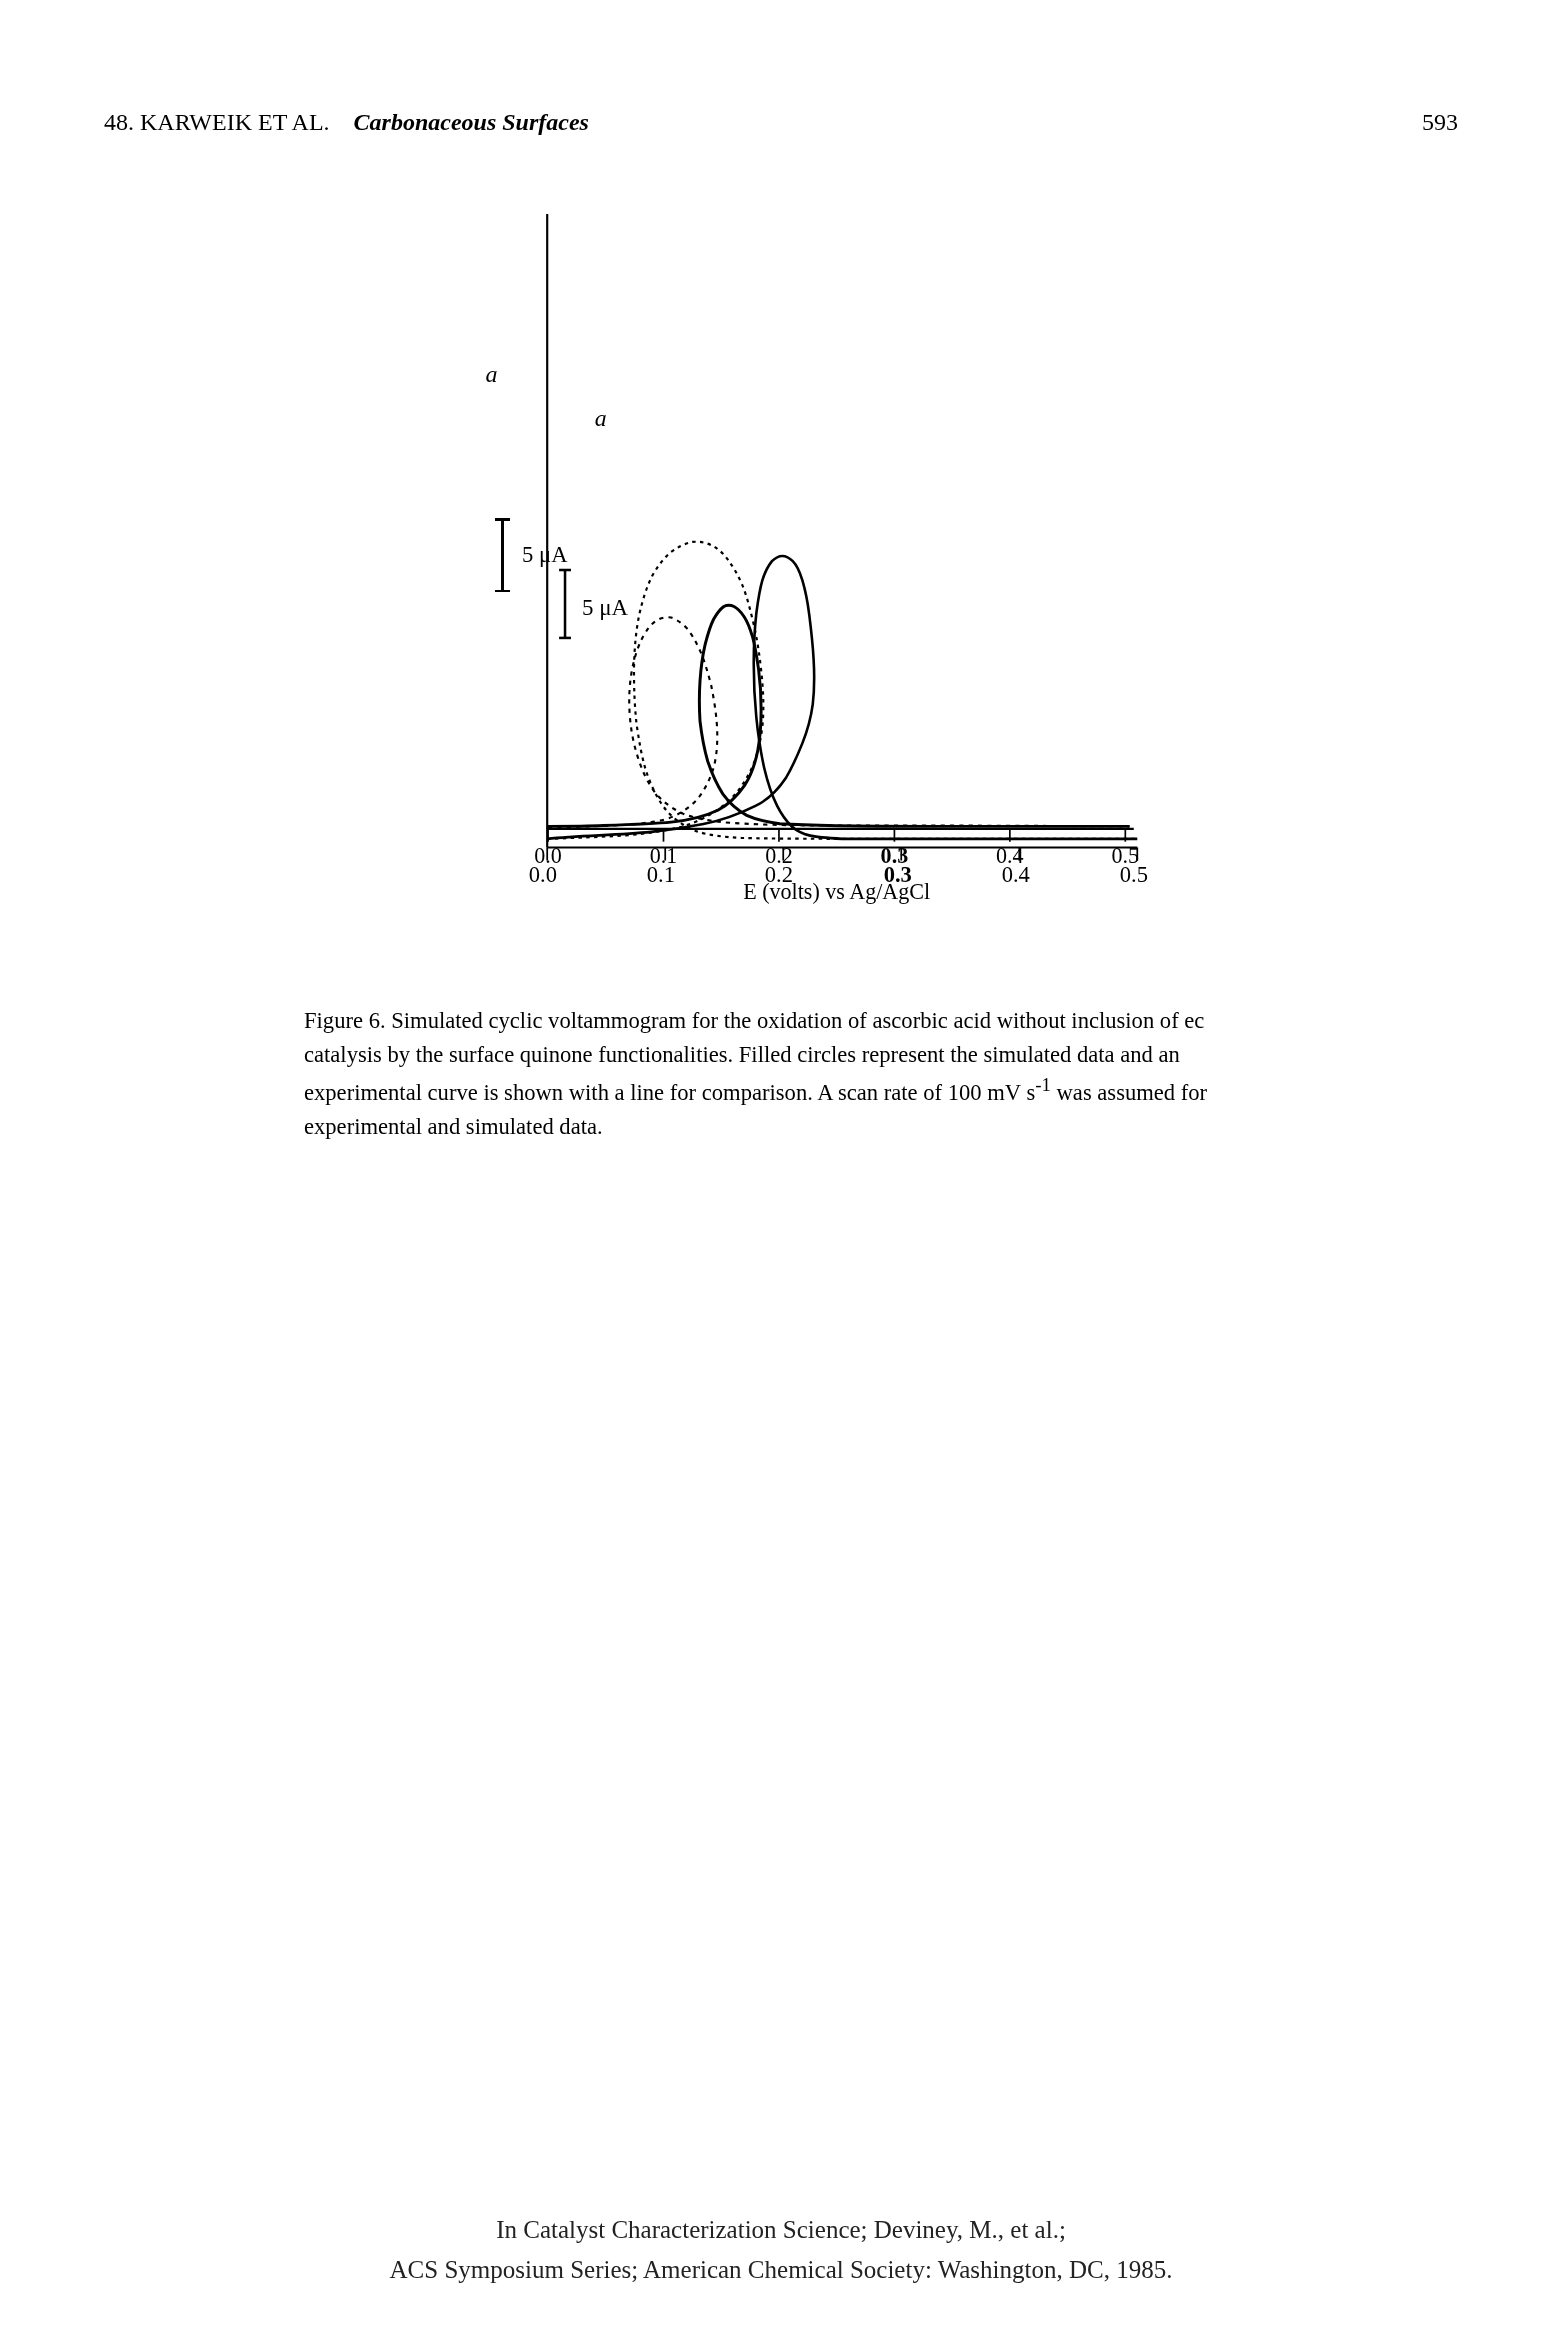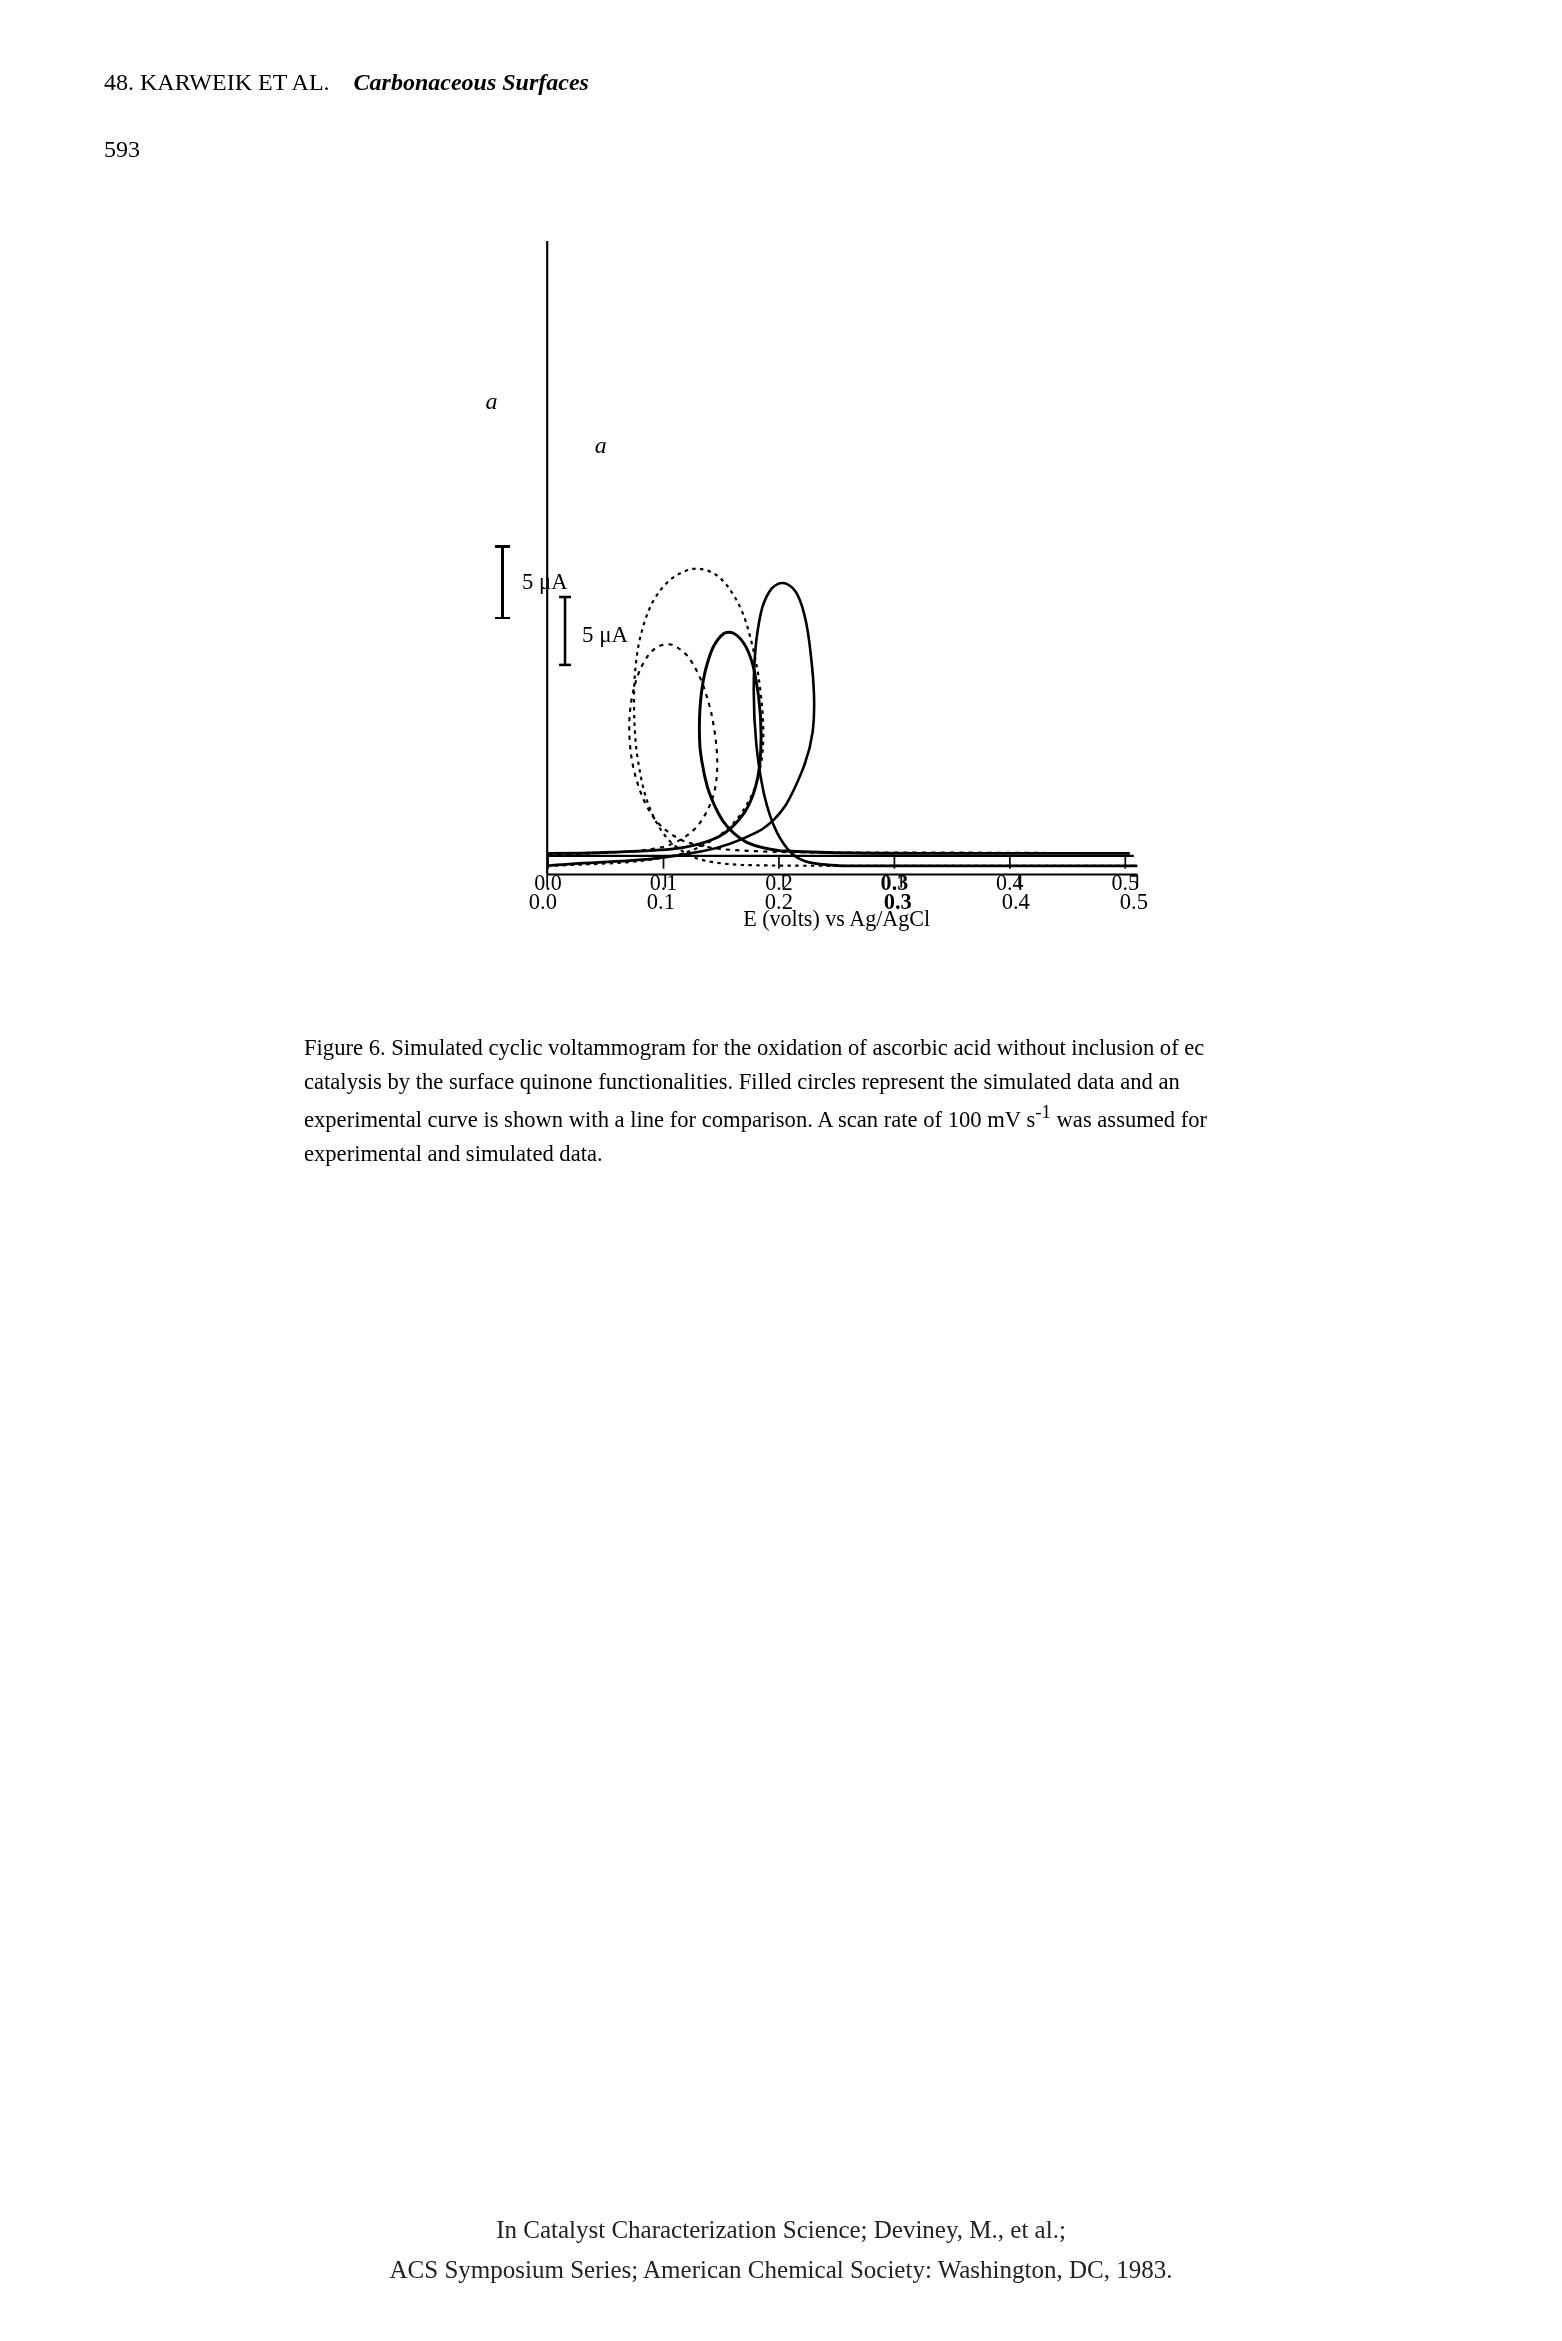--- a/index.html
+++ b/index.html
@@ -15,21 +15,20 @@
       min-height: 2342px;
       background: #fff;
       padding: 69px 104px 69px 104px;
       position: relative;
     }
     .header {
       display: flex;
       justify-content: space-between;
       align-items: baseline;
       margin-bottom: 52px;
-      flex-direction: column;
     }
     .header-left {
       font-size: 24px;
       font-weight: normal;
     }
     .header-italic {
       font-style: italic;
       font-weight: bold;
     }
     .header-right {
@@ -344,17 +343,17 @@
     </div>
 
   </div>
 
   <div class="figure-caption">
     <span>Figure 6.  Simulated cyclic voltammogram for the oxidation of ascorbic acid without inclusion of ec catalysis by the surface quinone functionalities.  Filled circles represent the simulated data and an experimental curve is shown with a line for comparison.  A scan rate of 100 mV s<sup>-1</sup> was assumed for experimental and simulated data.</span>
   </div>
 
   <div class="footer">
     <div>In Catalyst Characterization Science; Deviney, M., et al.;</div>
-    <div>ACS Symposium Series; American Chemical Society: Washington, DC, 1983.</div>
+    <div>ACS Symposium Series; American Chemical Society: Washington, DC, 1985.</div>
   </div>
 
 </div>
 
 
 </body></html>

